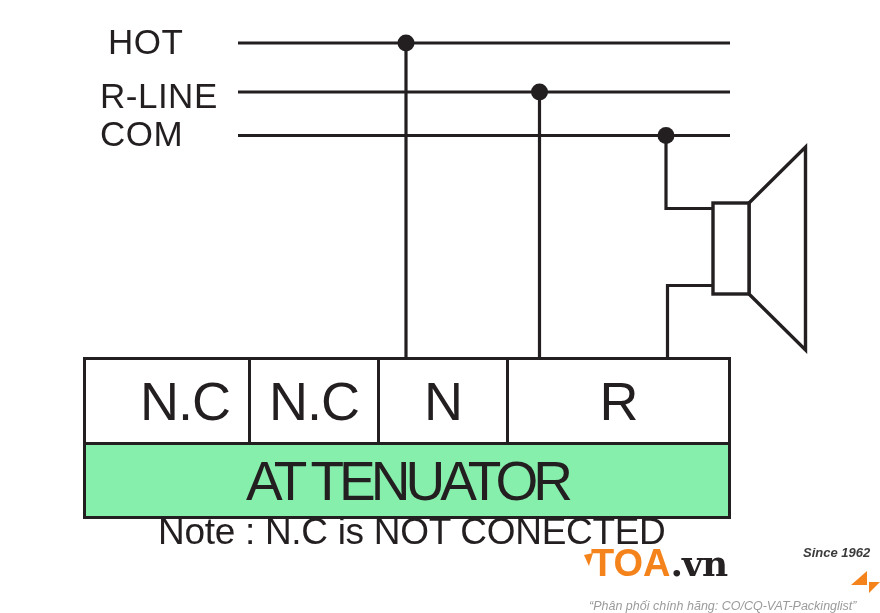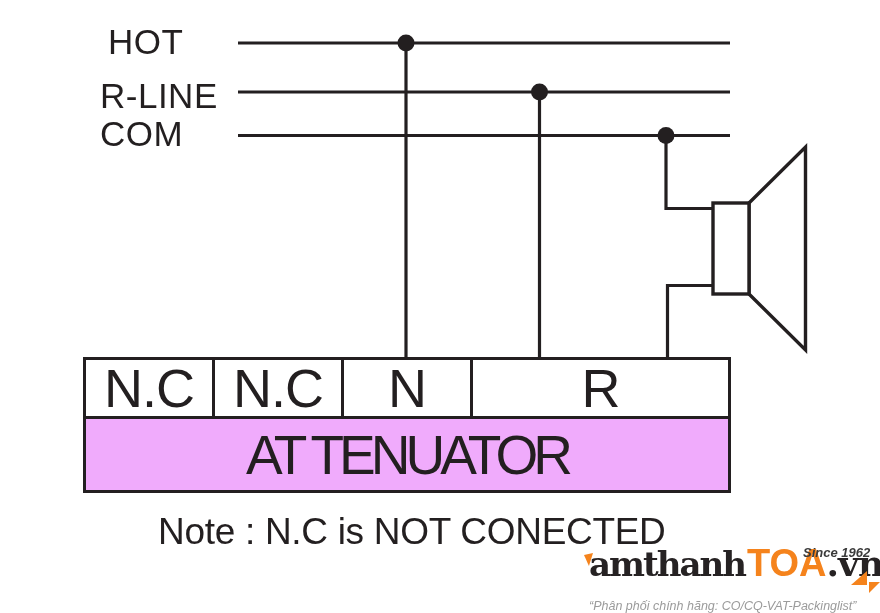--- a/index.html
+++ b/index.html
@@ -17,27 +17,27 @@
   .stroke{stroke:var(--ink);fill:none;stroke-width:3.2px;stroke-linejoin:miter;}
   .shape{stroke:var(--ink);fill:#ffffff;stroke-width:3.4px;stroke-linejoin:miter;}
   .dot{fill:var(--ink);stroke:none;}
 
   .line-label{font-size:35px;line-height:35px;letter-spacing:0.5px;}
   #lbl-hot{left:108px;top:24px;}
   #lbl-rline{left:100px;top:78px;}
   #lbl-com{left:100px;top:116px;}
 
   .term-strip{left:83px;top:357px;width:648px;}
-  .term-row1{display:flex;height:62px;box-sizing:border-box;border:3px solid var(--ink);background:#fff;}
+  .term-row1{display:flex;height:88px;box-sizing:border-box;border:3px solid var(--ink);background:#fff;padding-left:36px;}
   .term-cell{flex:0 0 129px;box-sizing:border-box;border-right:3px solid var(--ink);
     display:flex;align-items:center;justify-content:center;
     font-size:54px;letter-spacing:-1px;}
   .term-cell:last-child{flex:1 1 auto;border-right:none;}
   .term-row2{height:74px;box-sizing:border-box;border:3px solid var(--ink);border-top:none;
-    display:flex;align-items:center;justify-content:center;background:#f0abfc;}
+    display:flex;align-items:center;justify-content:center;background:#86efac;}
   .attn{font-size:55px;letter-spacing:-5px;white-space:pre;}
 
   .note{left:158px;top:512px;font-size:37px;line-height:40px;letter-spacing:-0.3px;}
 
   .logo{left:584px;top:541px;width:296px;height:72px;}
   .logo-row{position:absolute;left:5px;top:1px;display:flex;align-items:baseline;white-space:nowrap;}
   .brand-prefix{font-family:"DejaVu Serif",serif;font-weight:bold;font-size:34px;letter-spacing:-2px;color:#262223;}
   .brand-main{font-family:"Liberation Sans",sans-serif;font-weight:bold;font-size:38px;letter-spacing:0px;color:var(--orange);padding-left:2px;}
   .brand-suffix{font-family:"DejaVu Serif",serif;font-weight:bold;font-size:36px;letter-spacing:-1px;color:#262223;}
   .since{position:absolute;left:219px;top:4px;font-size:13px;font-style:italic;font-weight:bold;color:#3b3b3b;white-space:nowrap;}
@@ -86,21 +86,20 @@
     <div class="term-row2">
       <div class="attn">AT TENUATOR</div>
     </div>
   </div>
 
   <div class="abs note">Note : N.C is NOT CONECTED</div>
 
   <div class="abs logo">
     <span class="tri tri-accent"></span>
     <div class="logo-row">
-      <span class="brand-prefix">amthanh</span>
         <span class="brand-main">TOA</span>
         <span class="brand-suffix">.vn</span>
     </div>
     <span class="since">Since 1962</span>
     <div class="tagline">“Phân phối chính hãng: CO/CQ-VAT-Packinglist”</div>
     <span class="tri tri-flag1"></span>
     <span class="tri tri-flag2"></span>
   </div>
 
 </div>

